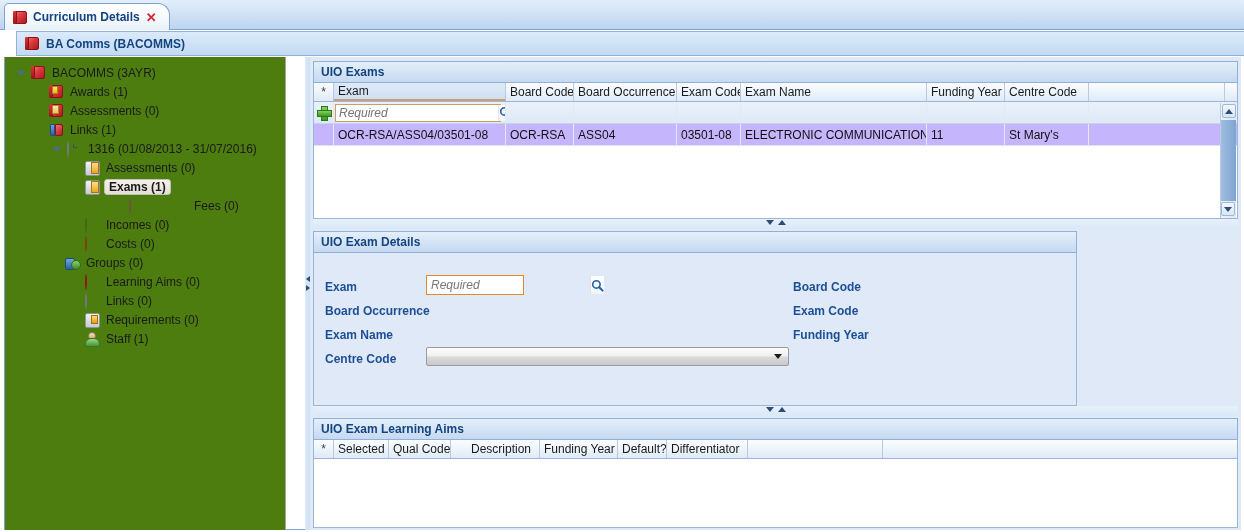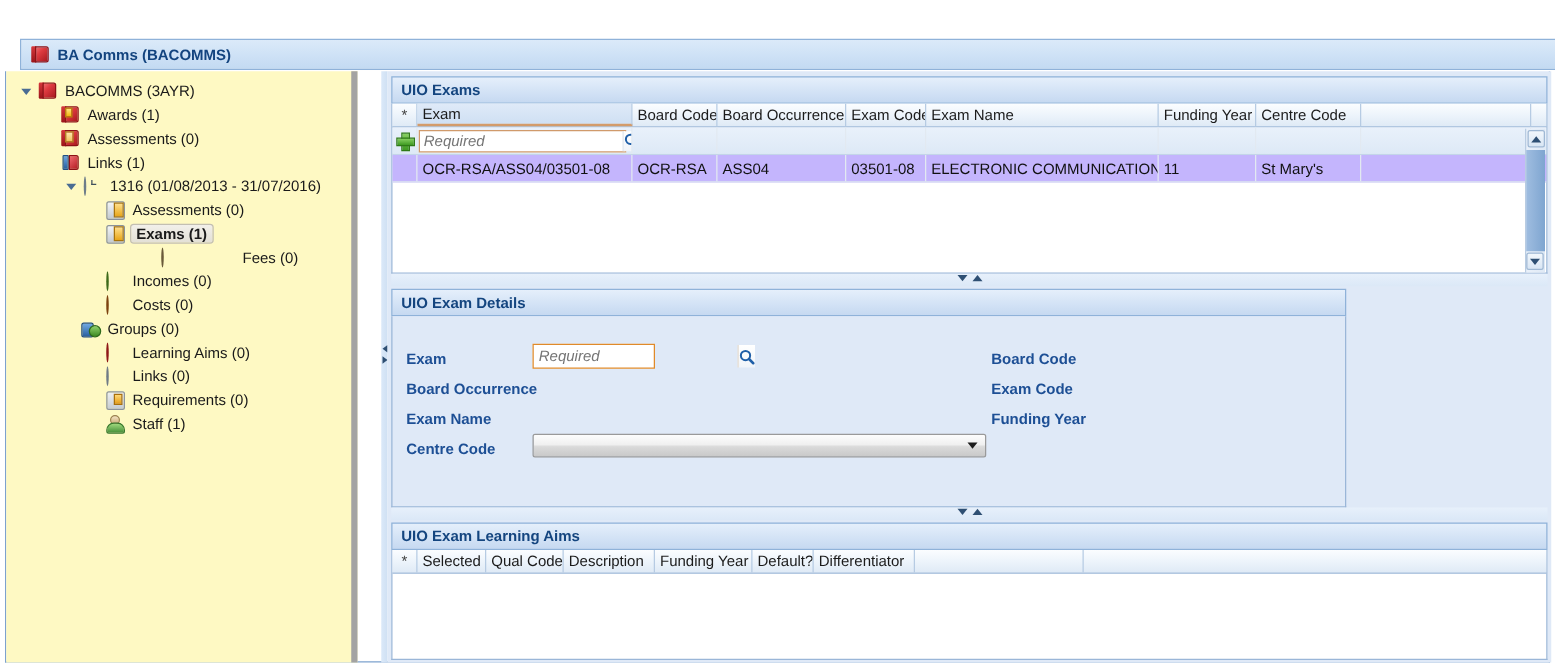--- a/index.html
+++ b/index.html
@@ -102,22 +102,22 @@
     background: #ffffff;
     border-left: 1px solid #7da2ce;
     border-right: 1px solid #7da2ce;
     border-bottom: 1px solid #7da2ce;
   }
 
   
   #tree {
     position: absolute; left: 0; top: 0;
     width: 281px; height: 473px;
-    background: #fef9c3;
-    border-right: 5px solid #a3a3a3;
+    background: #4d7c0f;
+    border-right: 1px solid #a3a3a3;
     padding: 6px 0 0 0;
     overflow: hidden;
   }
   .tnode {
     display: flex; align-items: center;
     height: 19px; gap: 4px;
     font-size: 12px; color: #1a1a1a;
     white-space: nowrap;
   }
   .tnode .twist {
@@ -398,20 +398,30 @@
     border-left: 4px solid transparent;
     border-right: 4px solid transparent;
     border-top: 5px solid #1c1c1c;
   }
 </style>
 </head>
 <body>
 
 <div id="app">
 
+  <div id="tabstrip">
+    <div id="tab">
+      <span class="book">
+        <i class="spine"></i>
+          <i class="cover"></i>
+      </span>
+      <span class="tab-label">Curriculum Details</span>
+      <span class="tab-close">✕</span>
+    </div>
+  </div>
 
   <div id="caption">
     <span class="book">
       <i class="spine"></i>
         <i class="cover"></i>
     </span>
     <span class="cap-label">BA Comms (BACOMMS)</span>
   </div>
 
   <div id="body">
@@ -614,21 +624,21 @@
 
       <div style="position:absolute;left:3px;top:361px;width:925px;height:110px;">
         <div class="sect-head">
           <span>UIO Exam Learning Aims</span>
         </div>
         <div class="grid" style="height:88px;">
           <div class="grid-head" id="aims-head">
               <div class="gh star" style="width: 20px;">*</div>
               <div class="gh" style="width: 55px;">Selected</div>
               <div class="gh" style="width: 62px;">Qual Code</div>
-              <div class="gh" style="width: 73px;">Description</div>
+              <div class="gh" style="width: 73px; margin-left: 16px;">Description</div>
               <div class="gh" style="width: 78px;">Funding Year</div>
               <div class="gh" style="width: 49px;">Default?</div>
               <div class="gh" style="width: 81px;">Differentiator</div>
               <div class="gh" style="width: 135px;"></div>
             </div>
           <div id="aims-rows"></div>
         </div>
       </div>
 
     </div>

